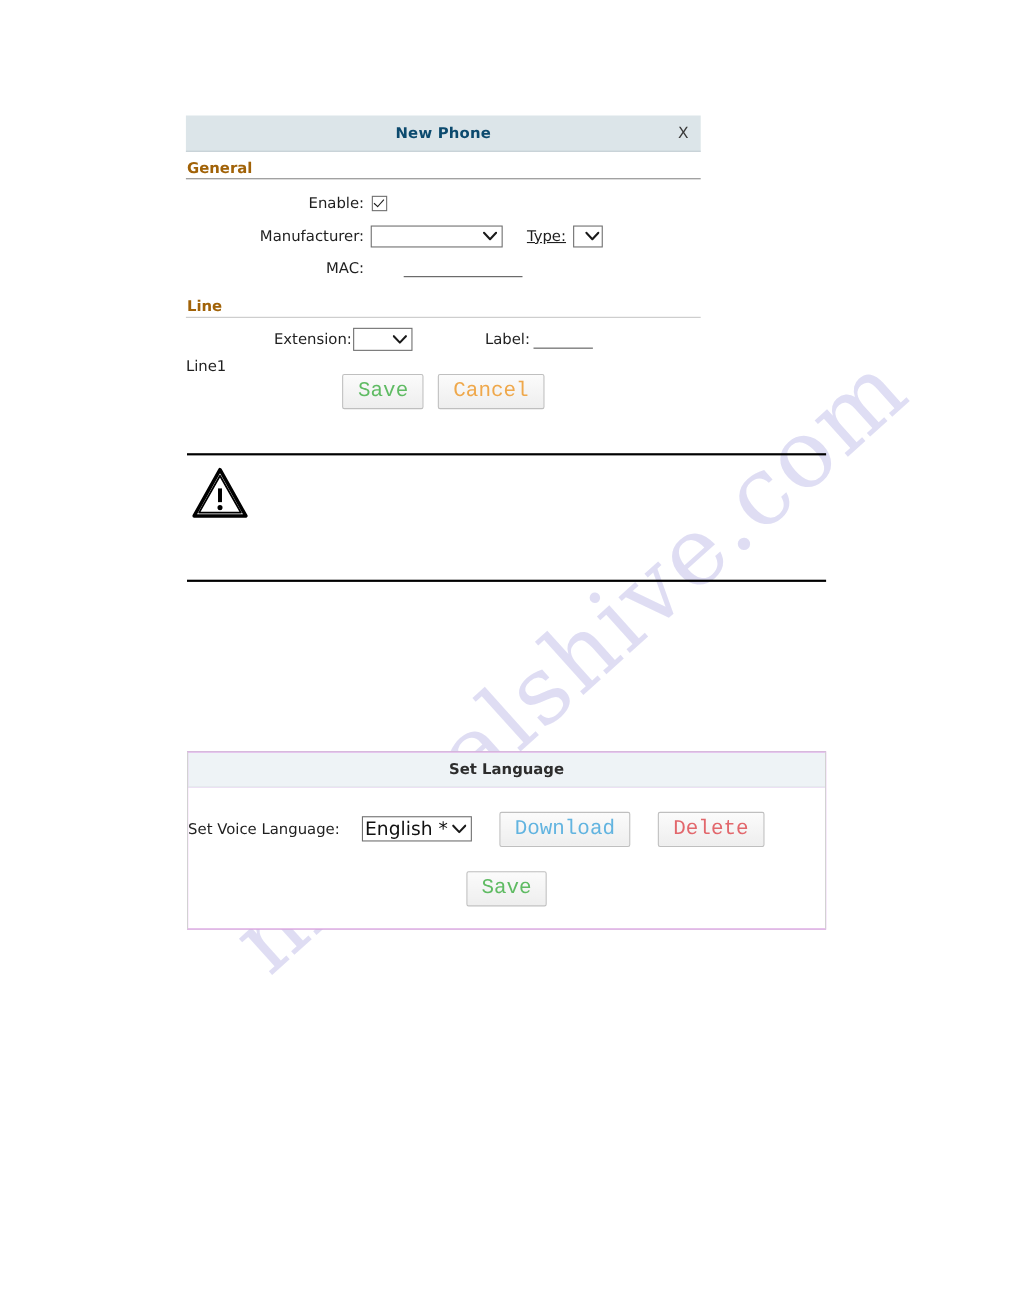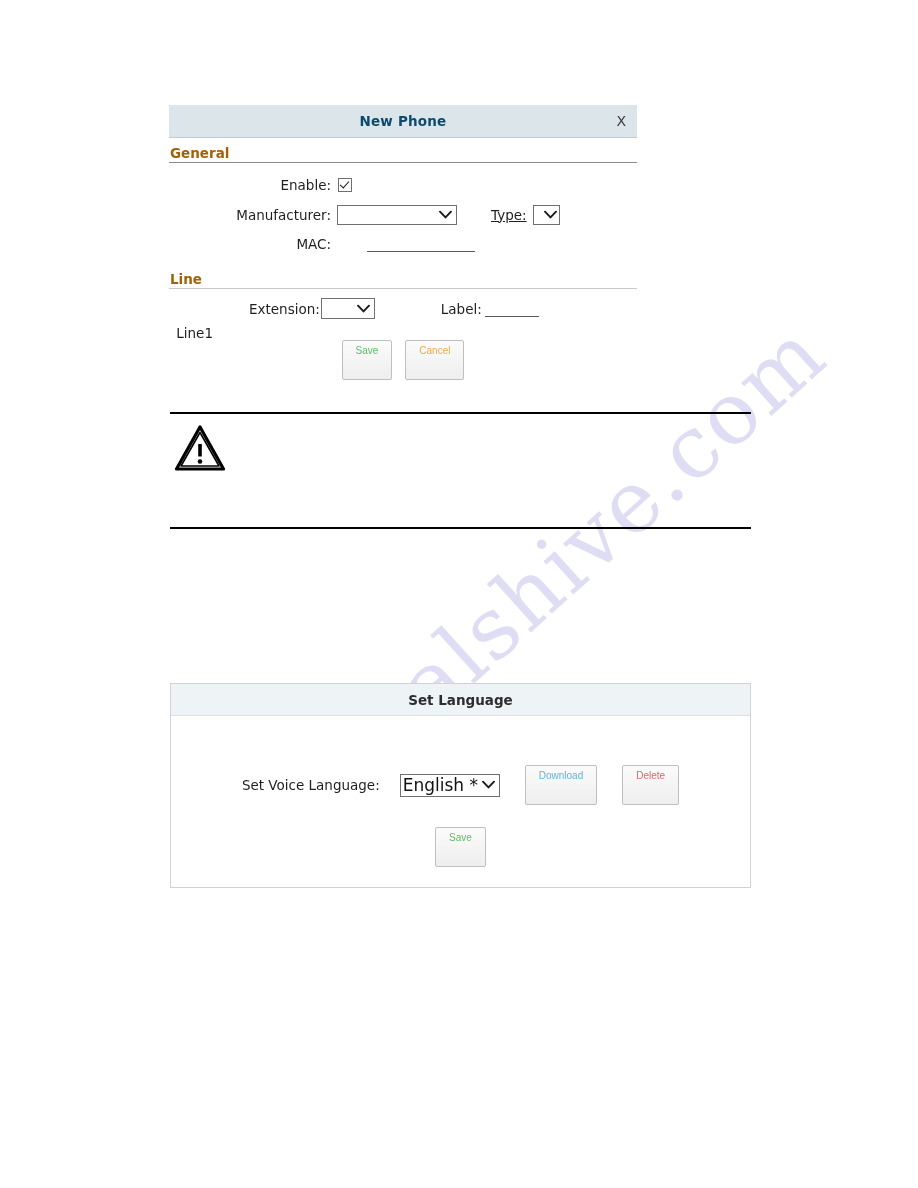--- a/index.html
+++ b/index.html
@@ -171,25 +171,25 @@
     top: 0px;
     width: 4px;
     height: 8px;
     border: solid #1a1a1a;
     border-width: 0 1.6px 1.6px 0;
     transform: rotate(42deg);
   }
 
   
   .btn {
-    font-family: Liberation Sans, sans-serif;
-    font-size: 10px;
+    font-family: Liberation Mono, monospace;
+    font-size: 19px;
     border: 1px solid #bfbfbf;
     background: linear-gradient(#fbfbfb, #eeeeee);
-    padding: 4px 13px 23px 13px;
+    padding: 4px 13px 5px 13px;
     cursor: pointer;
     border-radius: 2px;
     line-height: 1.1;
   }
   .btn-save   { color: #5fbb63; }
   .btn-cancel { color: #f0a košice; }
   .btn-cancel { color: #efa84b; }
   .btn-download { color: #62b4e0; }
   .btn-delete { color: #e2676c; }
 
@@ -258,24 +258,22 @@
     font-weight: bold;
     color: #2d2d2d;
   }
   #set-language-panel .panel-body {
     padding: 22px 0 20px 0;
     background: #ffffff;
   }
   .lang-row {
     display: flex;
     align-items: center;
-    justify-content: center;
     gap: 16px;
     font-size: 13.5px;
-    margin-top: 27px;
   }
   .lang-row .fld-label { margin-right: 4px; }
   .lang-row .btn { margin-left: 9px; }
   .lang-save-row {
     display: flex;
     justify-content: center;
     padding-top: 22px;
   }
 </style>
 </head>
@@ -307,21 +305,21 @@
     <div class="form-row" style="margin-top:3px;">
       <div class="fld-label" style="width:162px;">Manufacturer:</div>
       <span class="sel-wrap" style="margin-left:6px;">
         <select class="ui-select" style="width:120px;"><option></option></select>
         <span class="chev">
           <svg width="13" height="9" viewBox="0 0 13 9">
               <path d="M1 1.6 L6.5 7.4 L12 1.6" fill="none" stroke="#1a1a1a" stroke-width="1.9" stroke-linecap="round" stroke-linejoin="round"></path>
             </svg>
         </span>
       </span>
-      <div class="fld-label" style="margin-left:34px;text-decoration:underline;">Type:</div>
+      <div class="fld-label" style="margin-left:22px;text-decoration:underline;">Type:</div>
       <span class="sel-wrap" style="margin-left:6px;">
         <select class="ui-select" style="width:27px;"><option></option></select>
         <span class="chev" style="right:3px;">
           <svg width="13" height="9" viewBox="0 0 13 9">
               <path d="M1 1.6 L6.5 7.4 L12 1.6" fill="none" stroke="#1a1a1a" stroke-width="1.9" stroke-linecap="round" stroke-linejoin="round"></path>
             </svg>
         </span>
       </span>
     </div>
 
@@ -329,21 +327,21 @@
       <div class="fld-label" style="width:162px;">MAC:</div>
       <input class="underline-input" style="width: 108px; margin-left: 8px;" type="text" placeholder="">
     </div>
 
     <div class="section-head" style="margin-top:7px;">
       <span class="label-txt">Line</span>
       <span class="rule"></span>
     </div>
 
     <div class="form-row" style="margin-top:6px;">
-      <div class="fld-label" style="width:44px;text-align:right;margin-top:48px;">Line1</div>
+      <div class="fld-label" style="width:44px;text-align:left;margin-top:48px;">Line1</div>
       <div class="fld-label" style="margin-left:36px;">Extension:</div>
       <span class="sel-wrap" style="margin-left:1px;">
         <select class="ui-select" style="width:54px;height:21px;"><option></option></select>
         <span class="chev">
           <svg width="13" height="9" viewBox="0 0 13 9">
               <path d="M1 1.6 L6.5 7.4 L12 1.6" fill="none" stroke="#1a1a1a" stroke-width="1.9" stroke-linecap="round" stroke-linejoin="round"></path>
             </svg>
         </span>
       </span>
       <div class="fld-label" style="margin-left:66px;">Label:</div>

